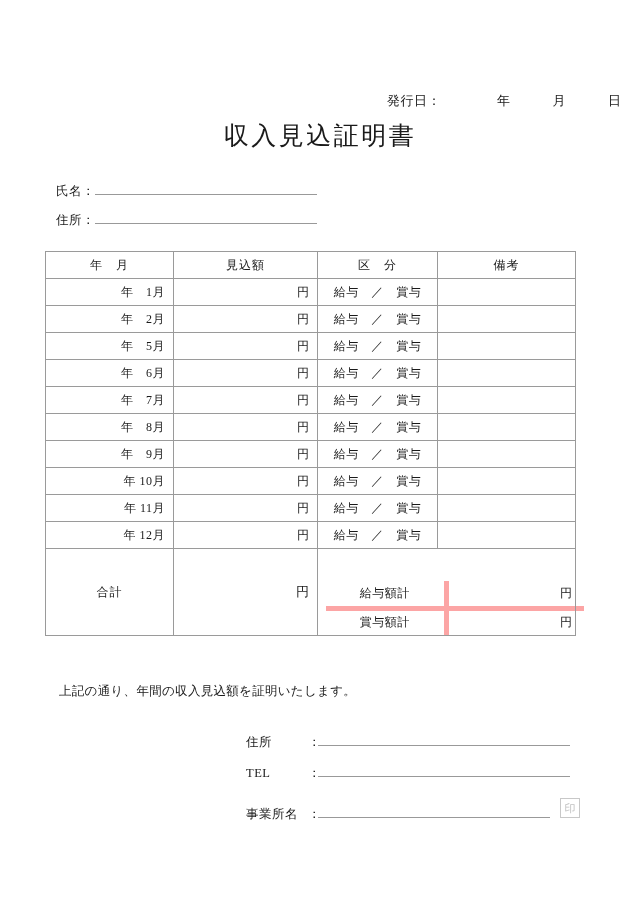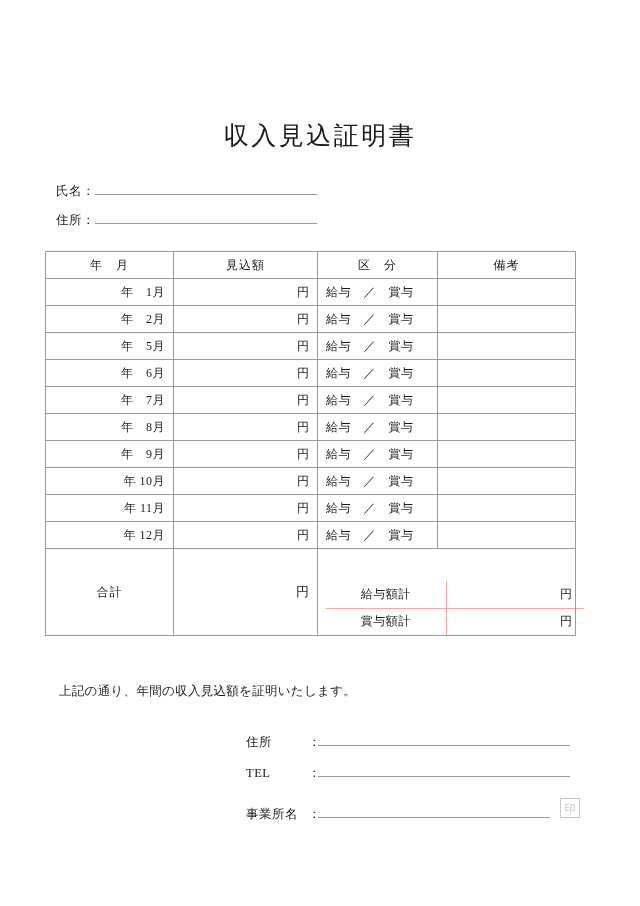--- a/index.html
+++ b/index.html
@@ -106,21 +106,21 @@
     text-align: right;
     white-space: pre;
     padding-right: 26px;
     letter-spacing: 0.5px;
   }
   td.amt {
     text-align: right;
     padding-right: 12px;
   }
   td.kbn {
-    text-align: left;
+    text-align: center;
     white-space: pre;
     letter-spacing: 0.5px;
     margin-top: 47px;
   }
   td.note { }
 
   
   tr.total-row > td { height: 54px; }
   td.total-label {
     text-align: center;
@@ -144,21 +144,21 @@
   table.sub {
     border-collapse: collapse;
     width: 100%;
     table-layout: fixed;
     font-size: 12px;
     margin-top: 32px;
   }
   table.sub col.s-lbl { width: 120px; }
   table.sub col.s-val { width: 138px; }
   table.sub td {
-    border: 1px solid #fca5a5;
+    border: 5px solid #fca5a5;
     height: 27px;
     padding: 0 8px;
     box-sizing: border-box;
     vertical-align: middle;
   }
   table.sub td.s-lbl {
     text-align: center;
     letter-spacing: 0.5px;
   }
   table.sub td.s-val {
@@ -226,20 +226,23 @@
     font-size: 11px;
     line-height: 18px;
     text-align: center;
   }
 </style>
 </head>
 <body>
 
 <div class="page">
 
+  <div class="issue-date">
+    <span>発行日：</span><span class="gap-a"></span><span>年</span><span class="gap-b"></span><span>月</span><span class="gap-c"></span><span>日</span>
+  </div>
 
   <h1 class="doc-title">収入見込証明書</h1>
 
   <div class="field-row name">
     <span class="f-label">氏名：</span>
     <span class="f-line"></span>
   </div>
 
   <div class="field-row addr">
     <span class="f-label">住所：</span>

